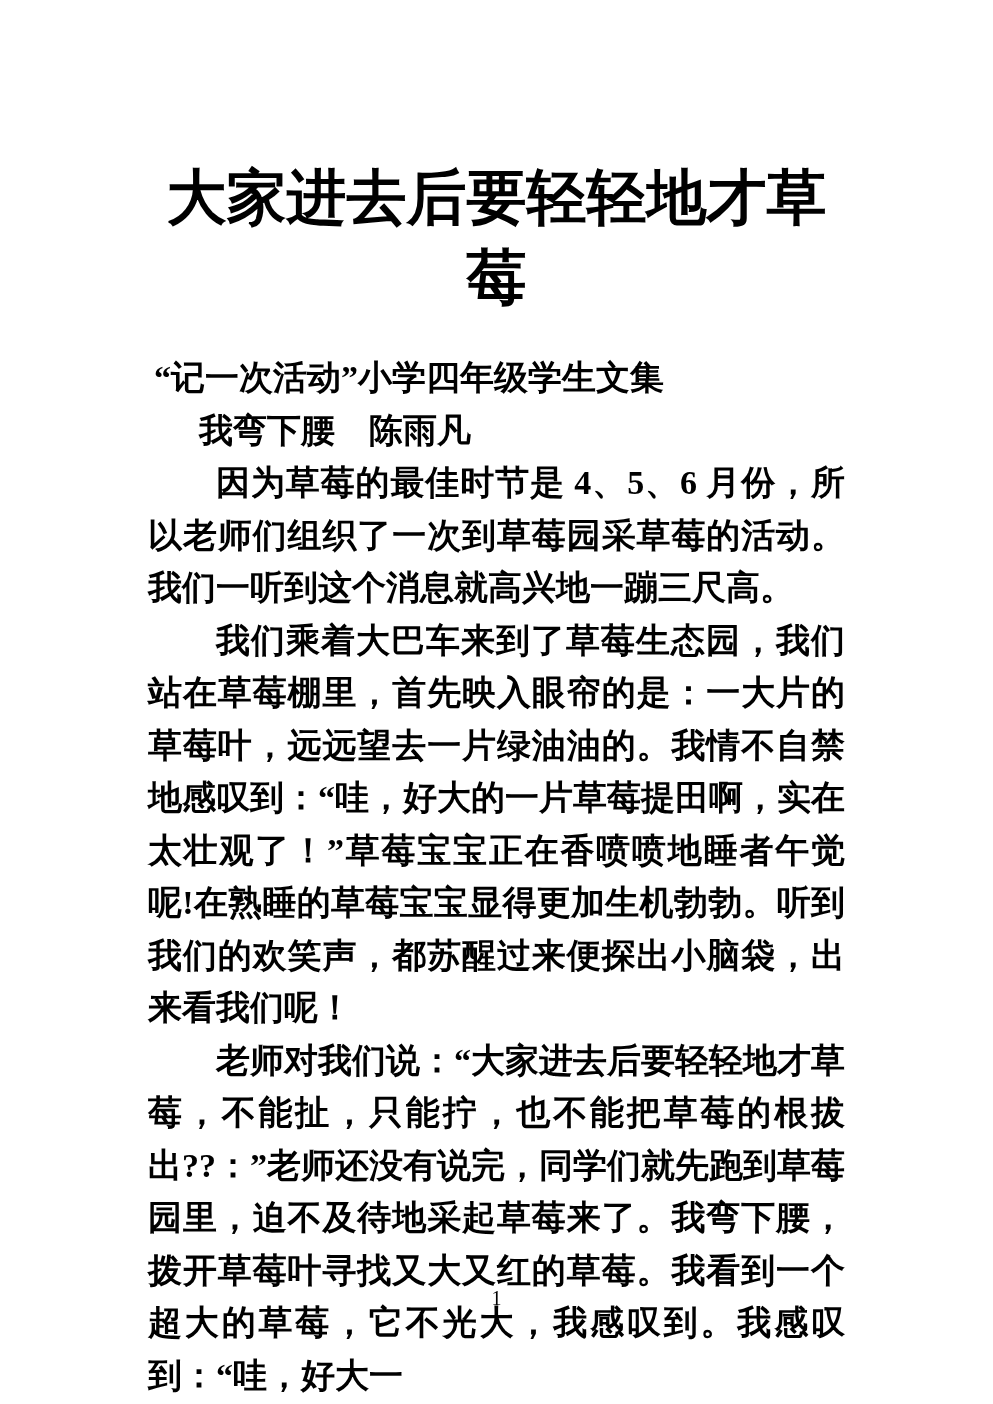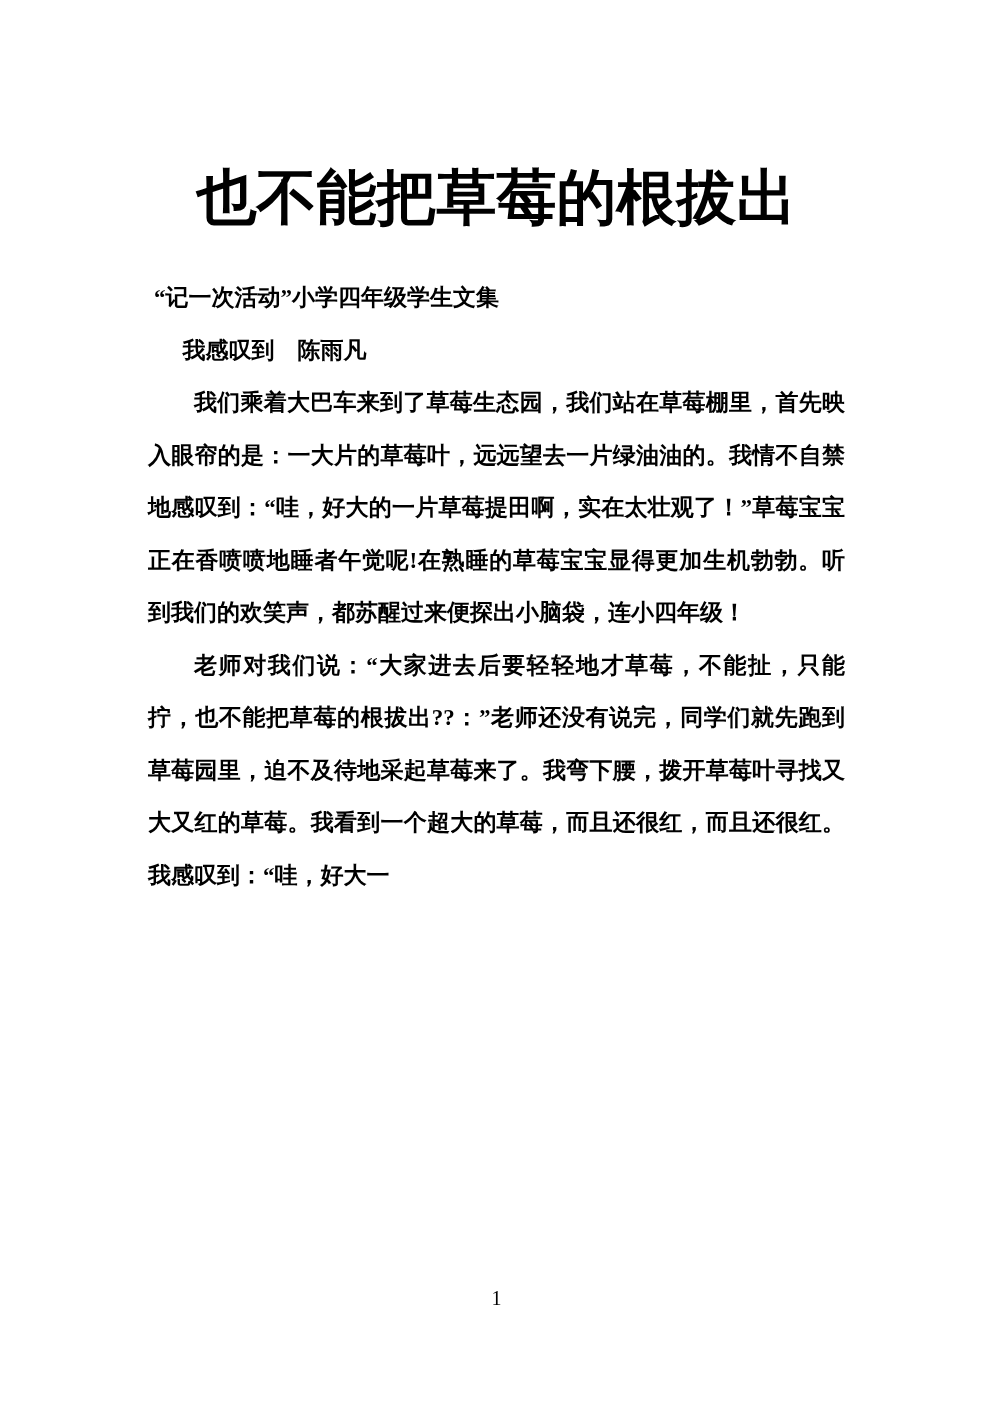--- a/index.html
+++ b/index.html
@@ -27,21 +27,21 @@
     font-size: 60px;
     line-height: 80px;
     text-align: center;
     font-weight: bold;
   }
   .doc-title .title-line {
     display: block;
   }
   .body-text {
     margin-top: 34px;
-    font-size: 23px;
+    font-size: 34px;
     line-height: 52.5px;
     text-align: justify;
     text-justify: inter-ideograph;
   }
   .body-text p {
     margin: 0;
     padding: 0;
   }
   .subtitle {
     text-indent: 6px;
@@ -66,26 +66,27 @@
     line-height: 24px;
   }
 </style>
 </head>
 <body>
 
 <div class="page">
   <div class="content">
 
     <div class="doc-title">
-      <span class="title-line">也不能把草莓的根拔出</span>
+      <span class="title-line">大家进去后要轻轻地才草莓</span>
     </div>
 
     <div class="body-text">
       <p class="subtitle">“记一次活动”小学四年级学生文集</p>
-      <p class="byline">我感叹到　陈雨凡</p>
-      <p class="para">我们乘着大巴车来到了草莓生态园，我们站在草莓棚里，首先映入眼帘的是：一大片的草莓叶，远远望去一片绿油油的。我情不自禁地感叹到：“哇，好大的一片草莓提田啊，实在太壮观了！”草莓宝宝正在香喷喷地睡者午觉呢!在熟睡的草莓宝宝显得更加生机勃勃。听到我们的欢笑声，都苏醒过来便探出小脑袋，连小四年级！</p>
-      <p class="para">老师对我们说：“大家进去后要轻轻地才草莓，不能扯，只能拧，也不能把草莓的根拔出??：”老师还没有说完，同学们就先跑到草莓园里，迫不及待地采起草莓来了。我弯下腰，拨开草莓叶寻找又大又红的草莓。我看到一个超大的草莓，而且还很红，而且还很红。我感叹到：“哇，好大一</p>
+      <p class="byline">我弯下腰　陈雨凡</p>
+      <p class="para">因为草莓的最佳时节是 4、5、6 月份，所以老师们组织了一次到草莓园采草莓的活动。我们一听到这个消息就高兴地一蹦三尺高。</p>
+      <p class="para">我们乘着大巴车来到了草莓生态园，我们站在草莓棚里，首先映入眼帘的是：一大片的草莓叶，远远望去一片绿油油的。我情不自禁地感叹到：“哇，好大的一片草莓提田啊，实在太壮观了！”草莓宝宝正在香喷喷地睡者午觉呢!在熟睡的草莓宝宝显得更加生机勃勃。听到我们的欢笑声，都苏醒过来便探出小脑袋，出来看我们呢！</p>
+      <p class="para">老师对我们说：“大家进去后要轻轻地才草莓，不能扯，只能拧，也不能把草莓的根拔出??：”老师还没有说完，同学们就先跑到草莓园里，迫不及待地采起草莓来了。我弯下腰，拨开草莓叶寻找又大又红的草莓。我看到一个超大的草莓，它不光大，我感叹到。我感叹到：“哇，好大一</p>
     </div>
 
   </div>
 
   <div class="page-number">1</div>
 </div>
 
 </body></html>

